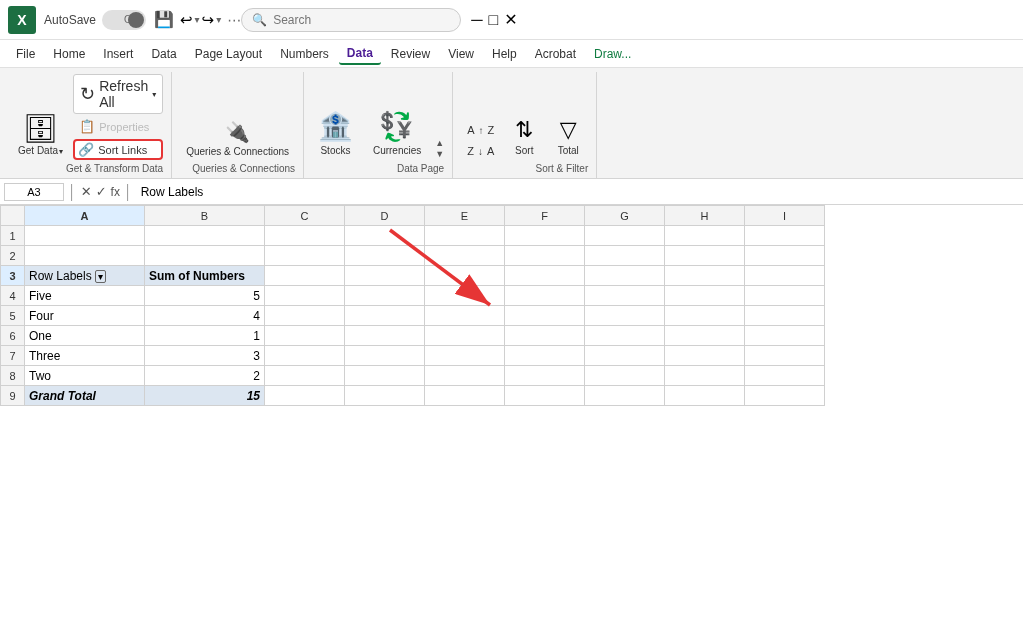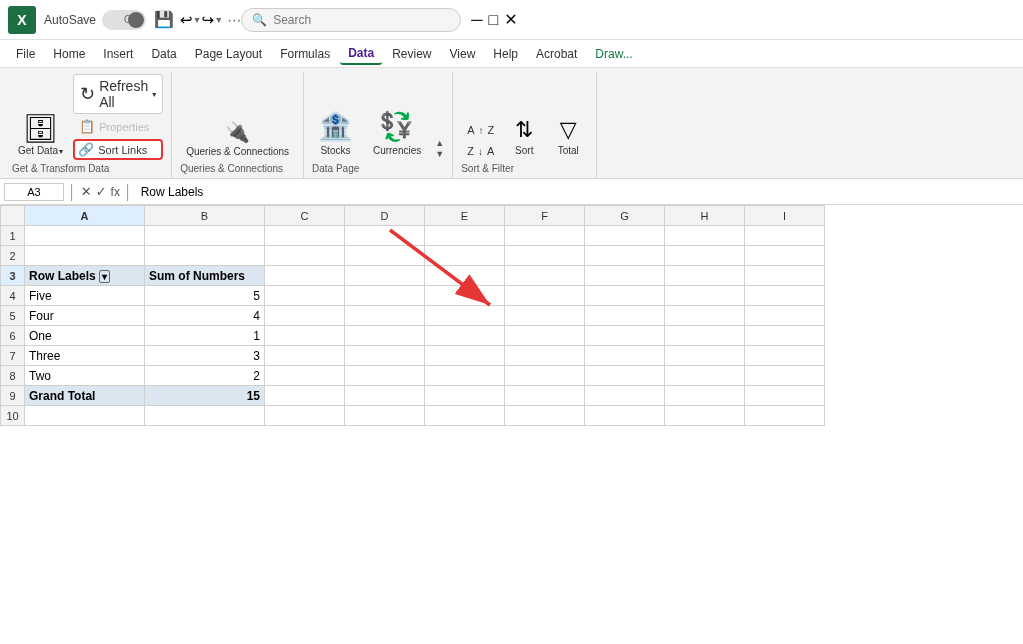--- a/index.html
+++ b/index.html
@@ -47,21 +47,21 @@
     .ribbon {
       background: #f3f3f3; border-bottom: 1px solid #d4d4d4;
       display: flex; align-items: stretch; padding: 4px 0 0 4px; min-height: 86px;
     }
     .ribbon-group {
       display: flex; flex-direction: column; align-items: flex-start;
       border-right: 1px solid #d4d4d4; padding: 2px 8px 2px 8px; min-width: fit-content;
     }
     .ribbon-group-content { display: flex; align-items: flex-end; gap: 4px; flex: 1; }
     .ribbon-group-label {
-      font-size: 10px; color: #555; text-align: left; width: 100%;
+      font-size: 10px; color: #555; text-align: right; width: 100%;
       padding-top: 3px; padding-bottom: 2px;
     }
     .ribbon-btn {
       display: flex; flex-direction: column; align-items: center; justify-content: flex-end;
       cursor: pointer; padding: 3px 5px; border-radius: 3px; min-width: 40px;
       border: 1px solid transparent;
     }
     .ribbon-btn .icon { font-size: 22px; line-height: 1; }
     .ribbon-btn .label { font-size: 10px; color: #333; margin-top: 2px; text-align: center; white-space: nowrap; }
 
@@ -107,21 +107,21 @@
       background: #f3f3f3; text-align: center; font-size: 11px; color: #333;
       width: 24px; min-width: 24px; position: sticky; left: 0; z-index: 1;
       border: 1px solid #d0d0d0;
     }
     .row-header.active { background: #ddeeff; font-weight: bold; }
     td { padding: 1px 4px; height: 20px; white-space: nowrap; }
 
     
     .pivot-header { background: #dce6f1; font-weight: bold; }
     .pivot-cell { text-align: right; }
-    .pivot-total { font-weight: bold; background: #dce6f1; }
+    .pivot-total { font-weight: bold; background: #dce6f1; font-style: italic; }
 
     
     .annotation-overlay {
       position: absolute; pointer-events: none; top: 0; left: 0; width: 100%; height: 100%;
     }
 
     
     .with-arrow { display: flex; align-items: flex-end; }
     .arrow-dn { font-size: 8px; margin-left: 1px; }
 
@@ -165,21 +165,21 @@
     <span style="margin-left:6px;font-size:16px;cursor:pointer;">□</span>
     <span style="margin-left:6px;font-size:16px;cursor:pointer;">✕</span>
   </div>
 
   <div class="menubar">
     <div class="menubar-item">File</div>
     <div class="menubar-item">Home</div>
     <div class="menubar-item">Insert</div>
     <div class="menubar-item">Data</div>
     <div class="menubar-item">Page Layout</div>
-    <div class="menubar-item">Formulas</div>
+    <div class="menubar-item">Numbers</div>
     <div class="menubar-item active">Data</div>
     <div class="menubar-item">Review</div>
     <div class="menubar-item">View</div>
     <div class="menubar-item">Help</div>
     <div class="menubar-item">Acrobat</div>
     <div class="menubar-item" style="color:#107C41;">Draw...</div>
   </div>
 
   <div class="ribbon">
 
@@ -326,21 +326,21 @@
           <td></td>
           <td></td>
           <td></td>
           <td></td>
           <td></td>
           <td></td>
         </tr>
 
         <tr>
           <td class="row-header active">3</td>
-          <td class="pivot-header" style="font-weight:bold;">
+          <td class="pivot-header" style="font-weight:normal;">
             Row Labels <span style="font-size:10px;border:1px solid #666;border-radius:2px;padding:0 2px;cursor:pointer;">▾</span>
           </td>
           <td class="pivot-header" style="font-weight:bold;">Sum of Numbers</td>
           <td></td>
           <td></td>
           <td></td>
           <td></td>
           <td></td>
           <td></td>
           <td></td>
@@ -417,32 +417,20 @@
           <td class="pivot-total pivot-cell">15</td>
           <td></td>
           <td></td>
           <td></td>
           <td></td>
           <td></td>
           <td></td>
           <td></td>
         </tr>
 
-        <tr>
-          <td class="row-header">10</td>
-          <td></td>
-          <td></td>
-          <td></td>
-          <td></td>
-          <td></td>
-          <td></td>
-          <td></td>
-          <td></td>
-          <td></td>
-        </tr>
       </tbody>
     </table>
   </div>
 
   <svg class="annotation-overlay" style="position:absolute;top:0;left:0;width:1023px;height:644px;pointer-events:none;">
 
     <defs>
       <marker id="arrowhead" markerWidth="10" markerHeight="7" refX="10" refY="3.5" orient="auto">
         <polygon points="0 0, 10 3.5, 0 7" fill="#e63535"></polygon>
       </marker>

